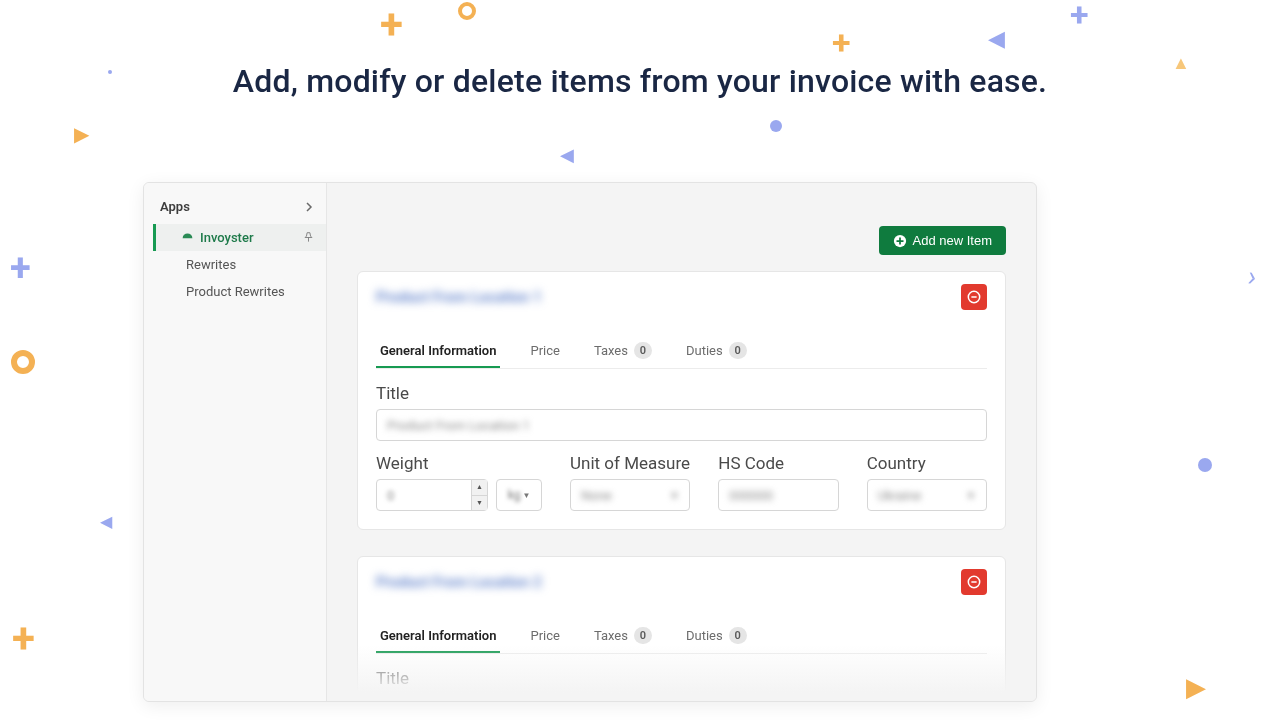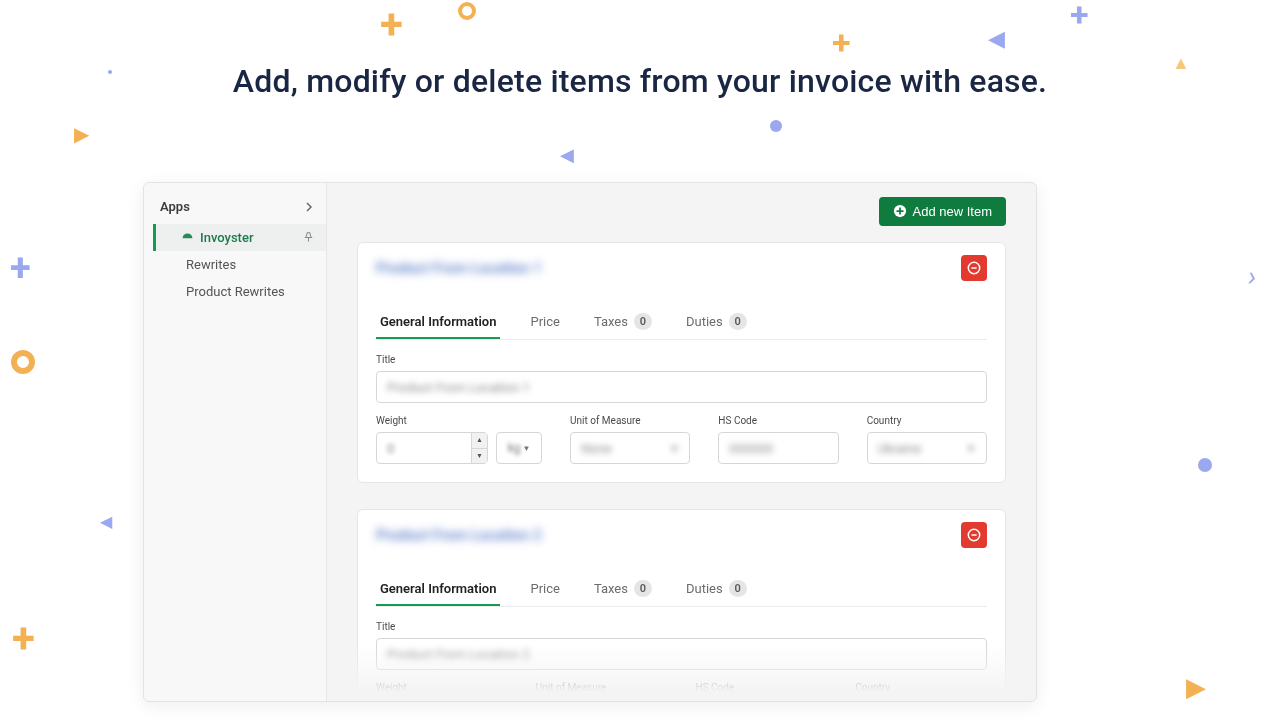--- a/index.html
+++ b/index.html
@@ -76,22 +76,23 @@
   }
   .topbar { display: flex; justify-content: flex-end; margin-bottom: 16px; }
   .btn-add {
     background: #0f7b3e;
     color: #fff;
     border: none;
     border-radius: 4px;
     padding: 7px 14px;
     font-size: 13px;
     font-weight: 500;
-    display: inline-flex; gap: 6px;
+    display: inline-flex; align-items: center; gap: 6px;
     cursor: pointer;
+    margin-top: 29px;
   }
 
   .card {
     background: #fff;
     border: 1px solid #e6e6e6;
     border-radius: 6px;
     padding: 12px 18px 18px 18px;
     margin-bottom: 26px;
     position: relative;
   }
@@ -139,21 +140,21 @@
     border-radius: 9px;
     min-width: 18px; height: 17px;
     display: inline-flex; align-items: center; justify-content: center;
     font-size: 11px; font-weight: 600;
     padding: 0 5px;
   }
 
   .form-row { display: flex; gap: 28px; }
   .form-group { flex: 1; display: flex; flex-direction: column; }
   .form-group.full { flex-basis: 100%; }
-  .label { font-size: 10px; color: #4a4a4a; margin-bottom: 6px; }
+  .label { font-size: 17px; color: #4a4a4a; margin-bottom: 6px; }
   .input, .select, .stepper {
     height: 32px;
     border: 1px solid #d6d6d6;
     border-radius: 4px;
     background: #fff;
     padding: 0 10px;
     font-size: 13px;
     color: #555;
     display: flex; align-items: center;
   }

